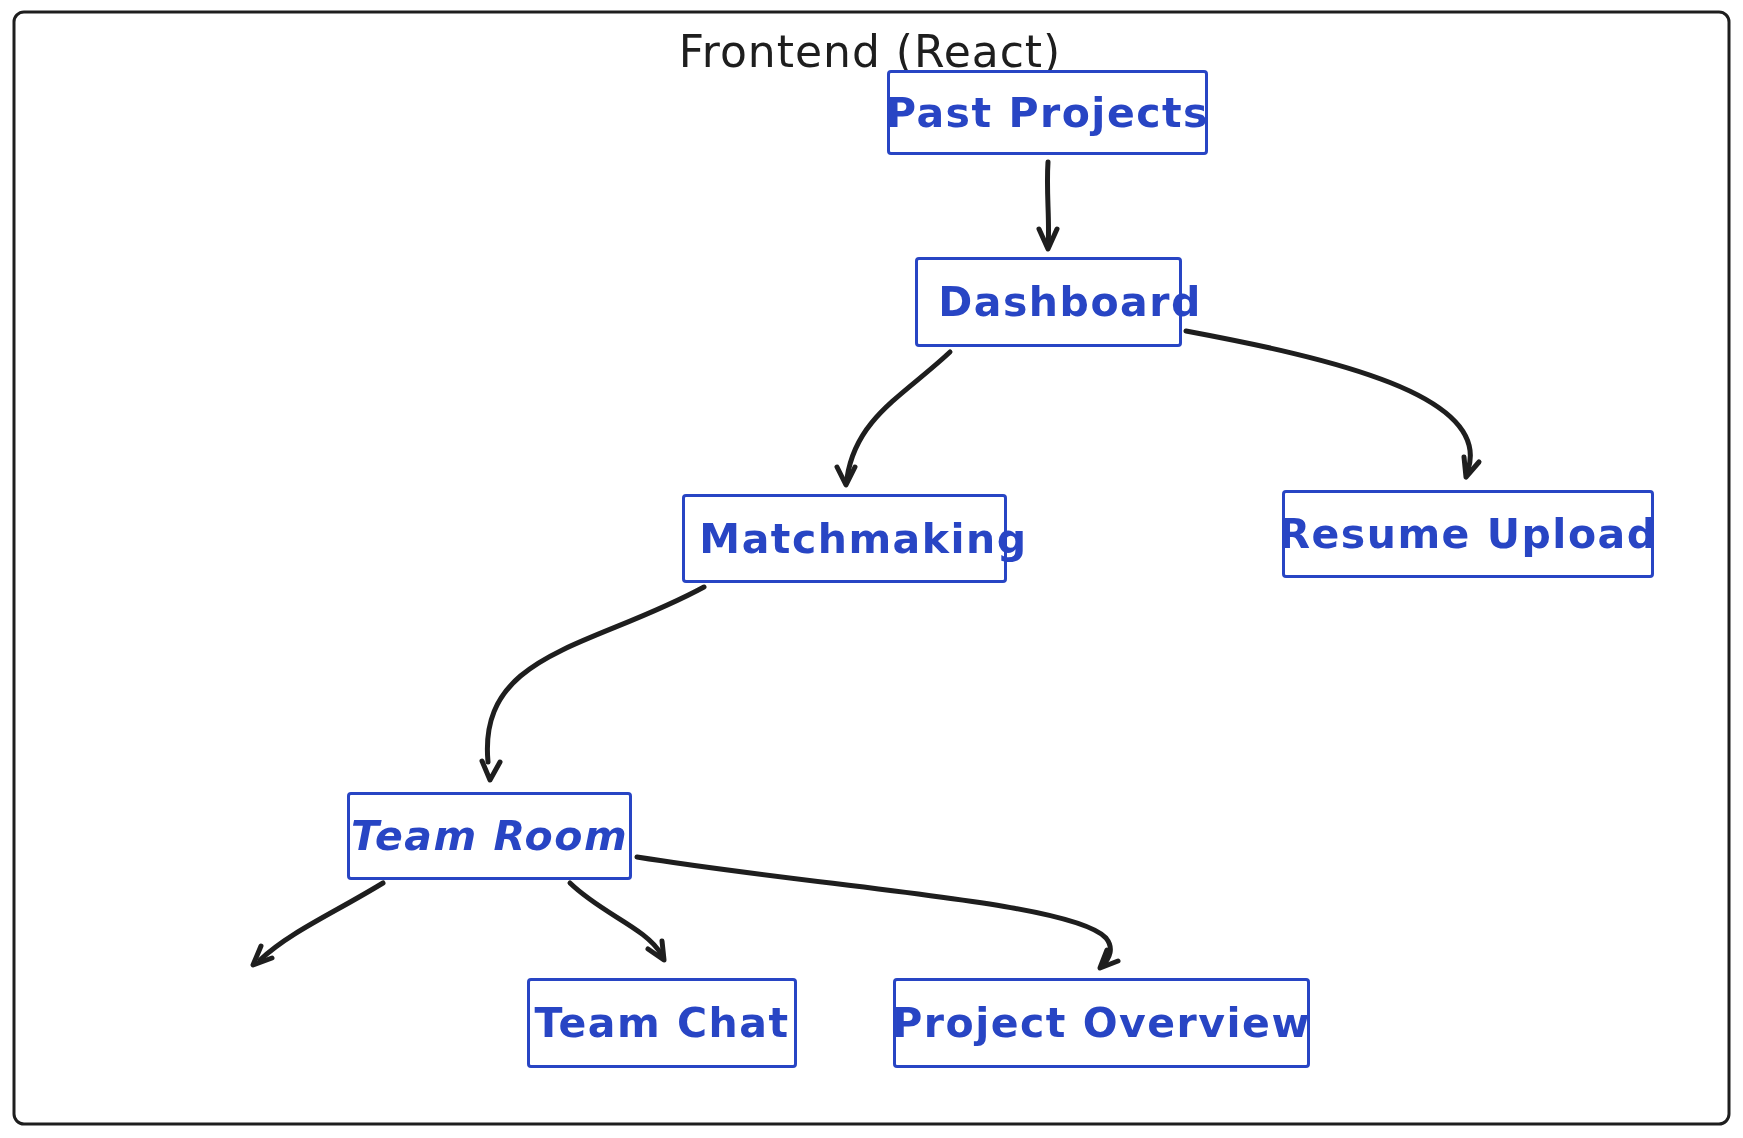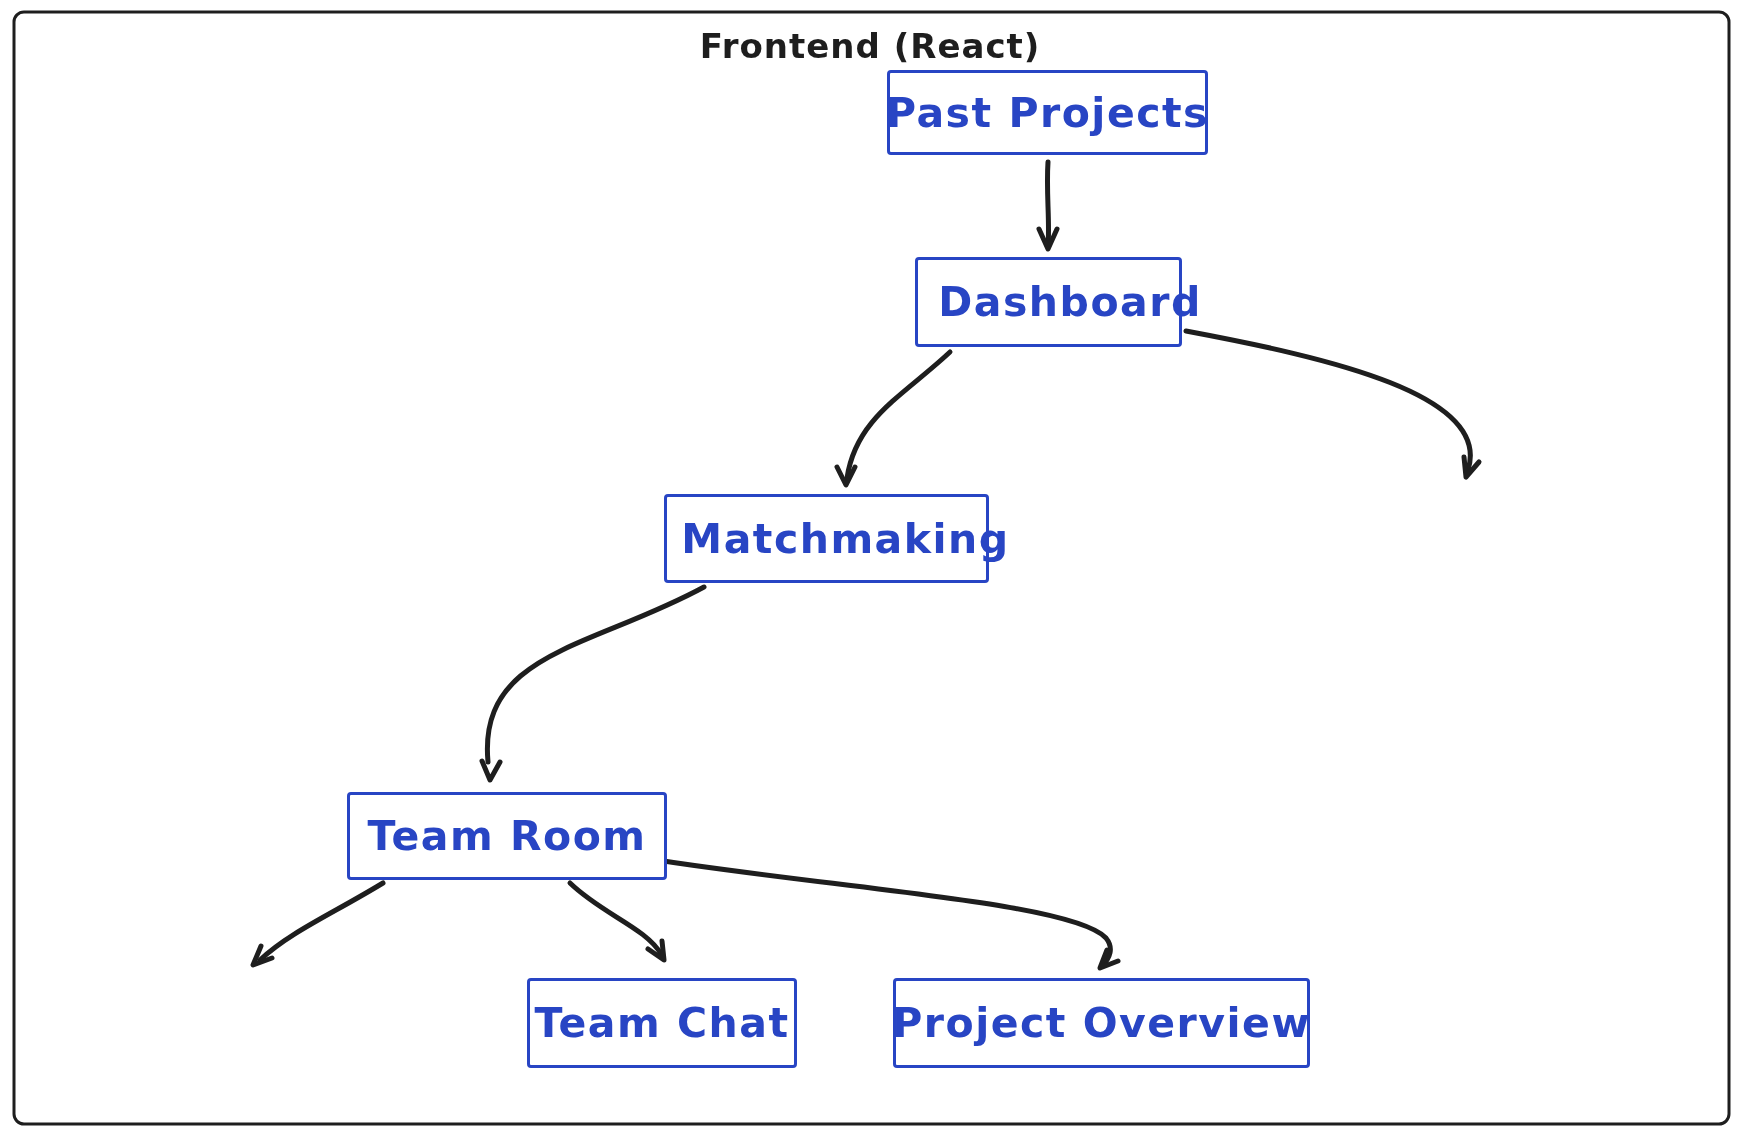--- a/index.html
+++ b/index.html
@@ -33,22 +33,22 @@
     stroke-linecap: round;
     stroke-linejoin: round;
   }
 
   .diagram-title {
     position: absolute;
     left: 660px;
     top: 26px;
     width: 420px;
     text-align: center;
-    font-size: 34px;
-    font-weight: 700;
+    font-size: 44px;
+    font-weight: 400;
     letter-spacing: 1px;
     color: var(--title-color, #1e1e1e);
     white-space: nowrap;
   }
 
   .node {
     position: absolute;
     display: flex;
     align-items: center;
     justify-content: center;
@@ -58,23 +58,23 @@
     color: var(--node-text, #2845c4);
     font-size: 41px;
     font-weight: 600;
     letter-spacing: 1.5px;
     white-space: nowrap;
   }
 
   
   .node-past-projects    { left: 887px;  top: 70px;  width: 321px; height: 85px; }
   .node-dashboard        { left: 915px;  top: 257px; width: 267px; height: 90px; padding-left: 43px; }
-  .node-matchmaking      { left: 664px;  top: 494px; width: 325px; height: 89px; padding-left: 38px; }
+  .node-matchmaking      { left: 682px;  top: 494px; width: 325px; height: 89px; padding-left: 38px; }
   .node-resume-upload    { left: 1282px; top: 490px; width: 372px; height: 88px; }
-  .node-team-room        { left: 347px;  top: 792px; width: 320px; height: 88px; }
+  .node-team-room        { left: 347px;  top: 792px; width: 285px; height: 88px; font-style: italic; }
   .node-kanban-board     { left: 88px;   top: 978px; width: 342px; height: 90px; }
   .node-team-chat        { left: 527px;  top: 978px; width: 270px; height: 90px; align-items: center; }
   .node-project-overview { left: 893px;  top: 978px; width: 417px; height: 90px; }
 </style>
 </head>
 <body>
 
 <div class="canvas">
 
   <svg class="layer" viewBox="0 0 1743 1138">
@@ -124,20 +124,23 @@
   </div>
 
   <div class="node node-dashboard">
     <span>Dashboard</span>
   </div>
 
   <div class="node node-matchmaking">
     <span>Matchmaking</span>
   </div>
 
+  <div class="node node-resume-upload">
+    <span>Resume Upload</span>
+  </div>
 
   <div class="node node-team-room">
     <span>Team Room</span>
   </div>
 
 
   <div class="node node-team-chat">
     <span>Team Chat</span>
   </div>
 

